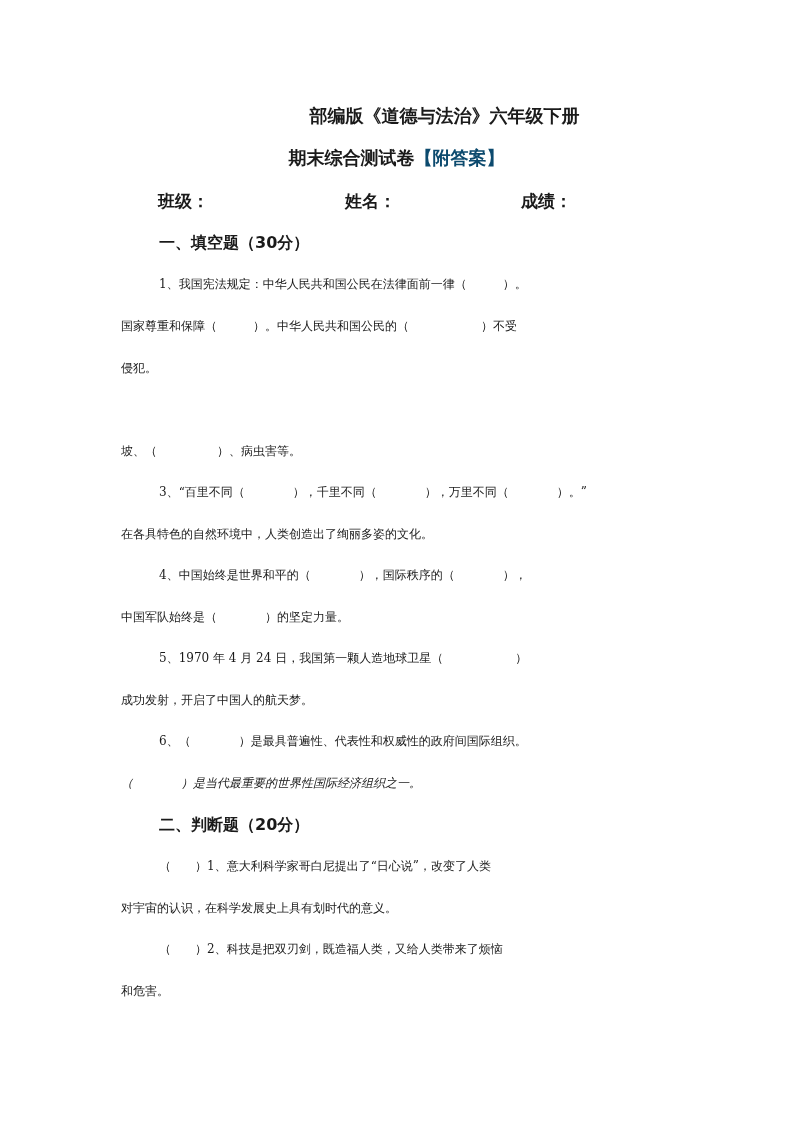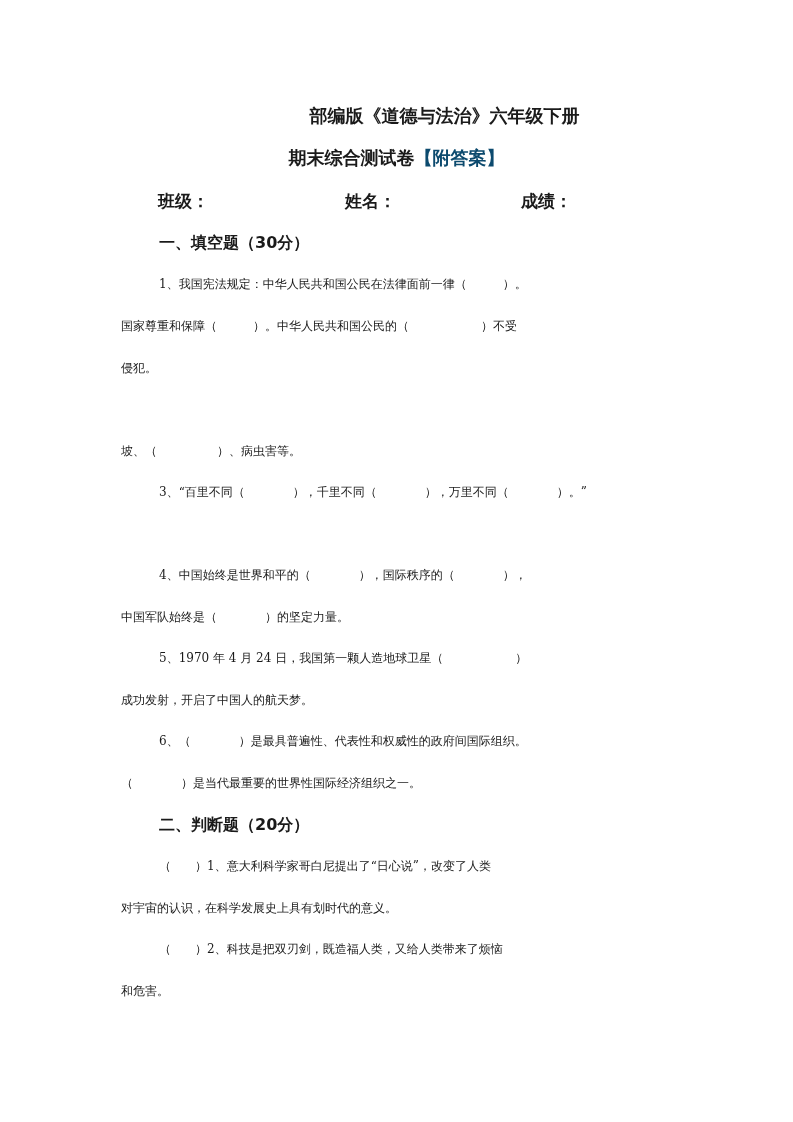--- a/index.html
+++ b/index.html
@@ -29,29 +29,30 @@
 
   <div class="line indent bold" style="top:232px;">一、填空题（30分）</div>
 
   <div class="line indent" style="top:273px;">1、我国宪法规定：中华人民共和国公民在法律面前一律（　　　）。</div>
   <div class="line" style="top:315px;">国家尊重和保障（　　　）。中华人民共和国公民的（　　　　　　）不受</div>
   <div class="line" style="top:357px;">侵犯。</div>
 
   <div class="line" style="top:440px;">坡、（　　　　　）、病虫害等。</div>
 
   <div class="line indent" style="top:481px;">3、“百里不同（　　　　），千里不同（　　　　），万里不同（　　　　）。”</div>
+  <div class="line" style="top:523px;">在各具特色的自然环境中，人类创造出了绚丽多姿的文化。</div>
 
   <div class="line indent" style="top:564px;">4、中国始终是世界和平的（　　　　），国际秩序的（　　　　），</div>
   <div class="line" style="top:606px;">中国军队始终是（　　　　）的坚定力量。</div>
 
   <div class="line indent" style="top:647px;">5、1970 年 4 月 24 日，我国第一颗人造地球卫星（　　　　　　）</div>
   <div class="line" style="top:689px;">成功发射，开启了中国人的航天梦。</div>
 
   <div class="line indent" style="top:730px;">6、（　　　　）是最具普遍性、代表性和权威性的政府间国际组织。</div>
-  <div class="line" style="top:772px;">（　　　　）是当代最重要的世界性国际经济组织之一。</div>
+  <div class="line" style="top:772px;font-style:italic;">（　　　　）是当代最重要的世界性国际经济组织之一。</div>
 
   <div class="line indent bold" style="top:814px;">二、判断题（20分）</div>
 
   <div class="line indent" style="top:855px;">（　　）1、意大利科学家哥白尼提出了“日心说”，改变了人类</div>
   <div class="line" style="top:897px;">对宇宙的认识，在科学发展史上具有划时代的意义。</div>
 
   <div class="line indent" style="top:938px;">（　　）2、科技是把双刃剑，既造福人类，又给人类带来了烦恼</div>
   <div class="line" style="top:980px;">和危害。</div>
 
 </div>

